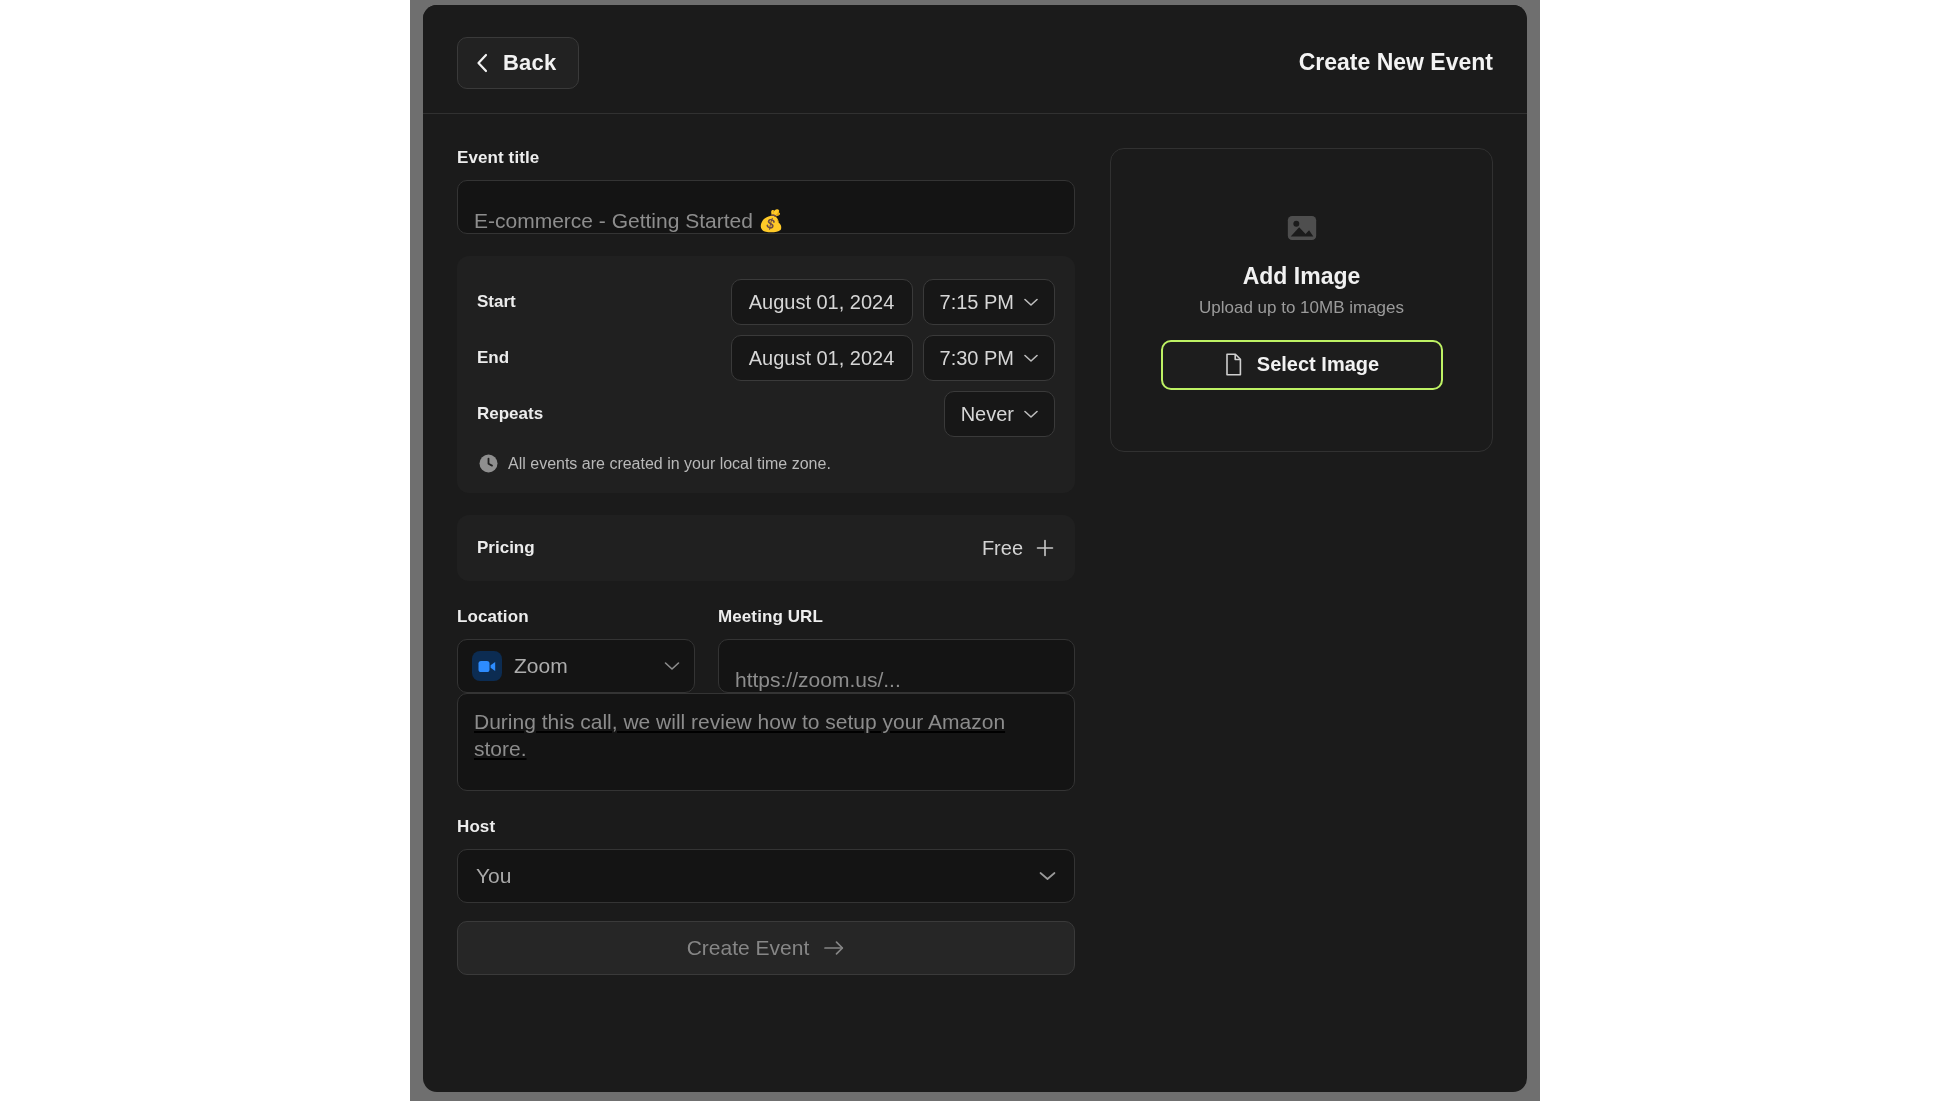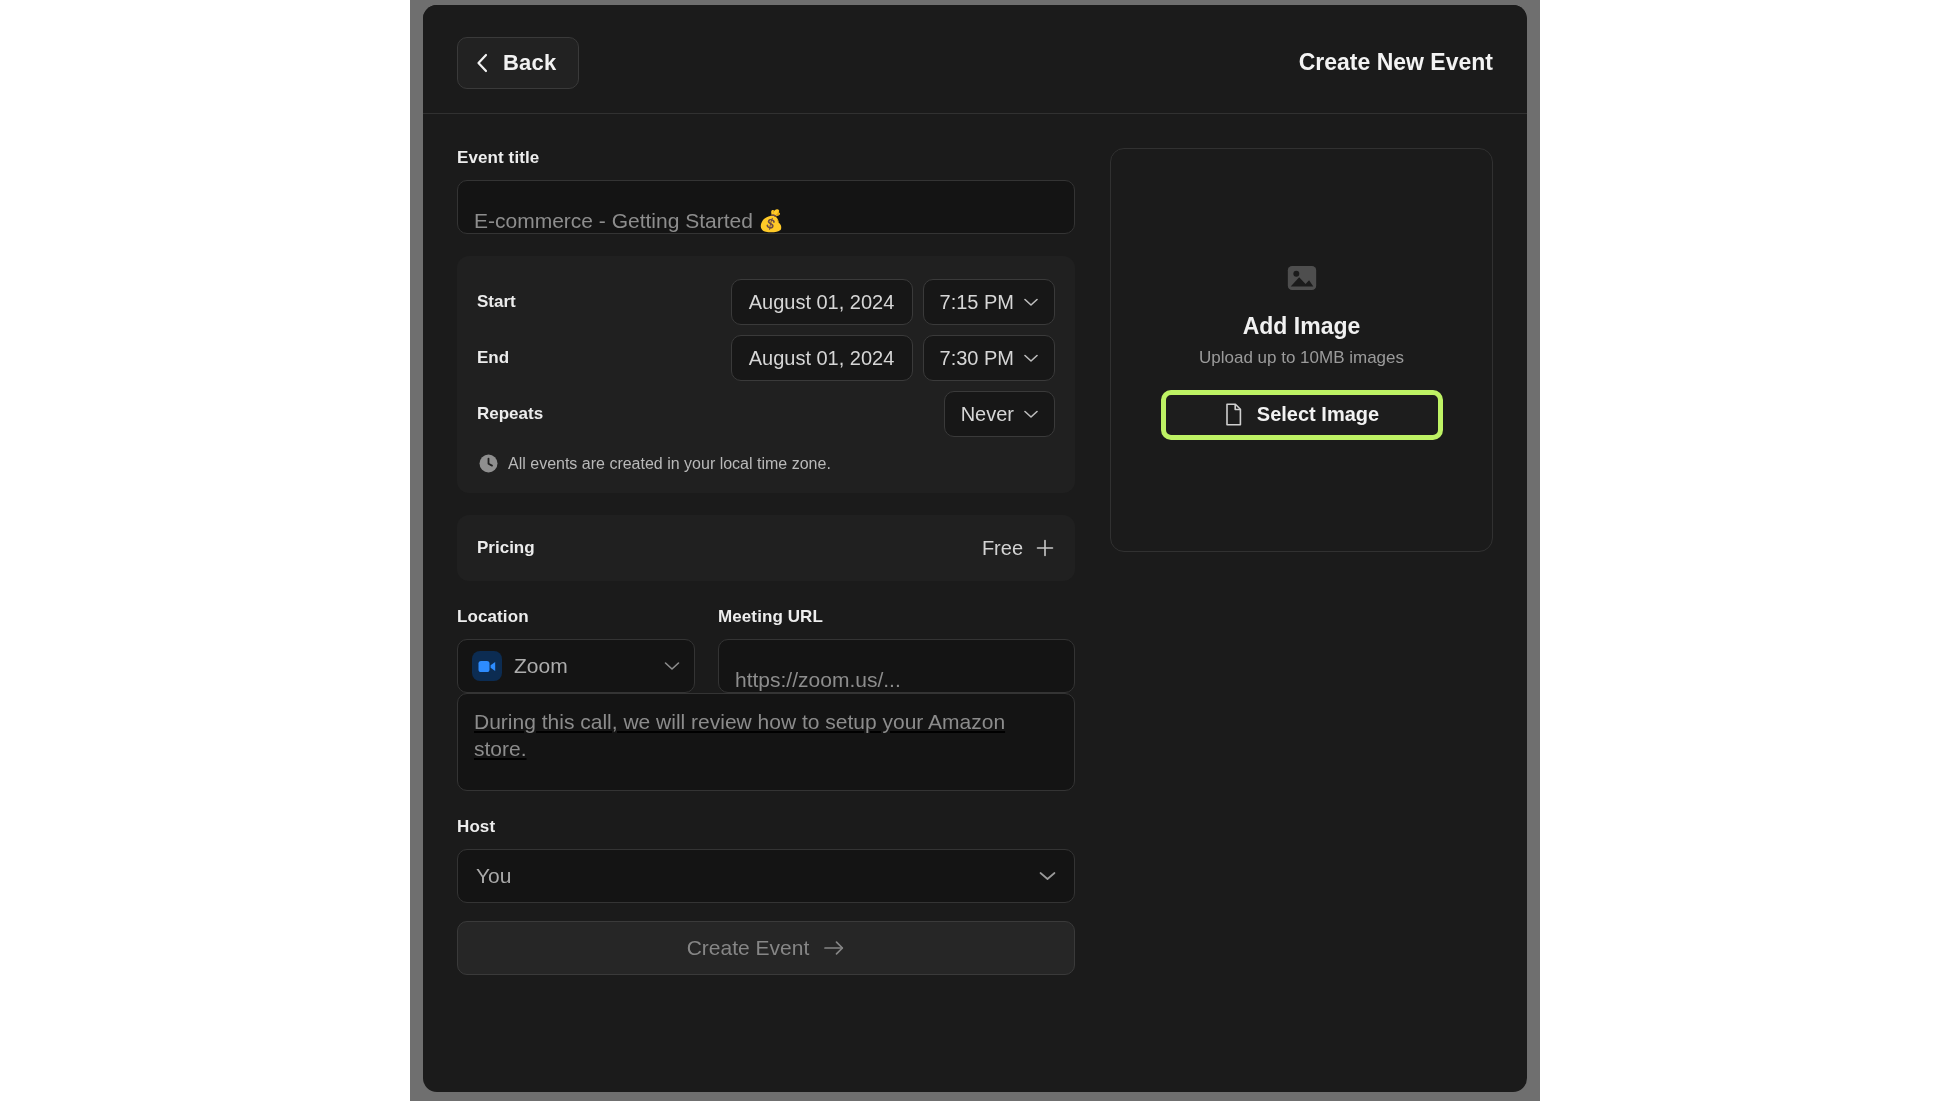--- a/index.html
+++ b/index.html
@@ -290,21 +290,21 @@
     cursor: pointer;
   }
   #create-event-button .label {
     color: #868686;
     font-size: 21px;
   }
 
   
   #add-image-panel {
     width: 100%;
-    height: 404px;
+    height: 304px;
     border: 1px solid #313131;
     border-radius: 14px;
     background: #1b1b1b;
     display: flex;
     flex-direction: column;
     align-items: center;
     justify-content: center;
     padding: 0 24px;
   }
   #add-image-title {
@@ -317,21 +317,21 @@
     color: #9b9b9b;
     font-size: 17px;
     margin-top: 8px;
     text-align: right;
   }
   #select-image-button {
     margin-top: 22px;
     width: 100%;
     max-width: 282px;
     height: 50px;
-    border: 5px solid #bef264;
+    border: 2px solid #bef264;
     border-radius: 10px;
     background: #1d1d1d;
     display: flex;
     align-items: center;
     justify-content: center;
     gap: 14px;
     cursor: pointer;
   }
   #select-image-button .label {
     color: #f2f2f2;

